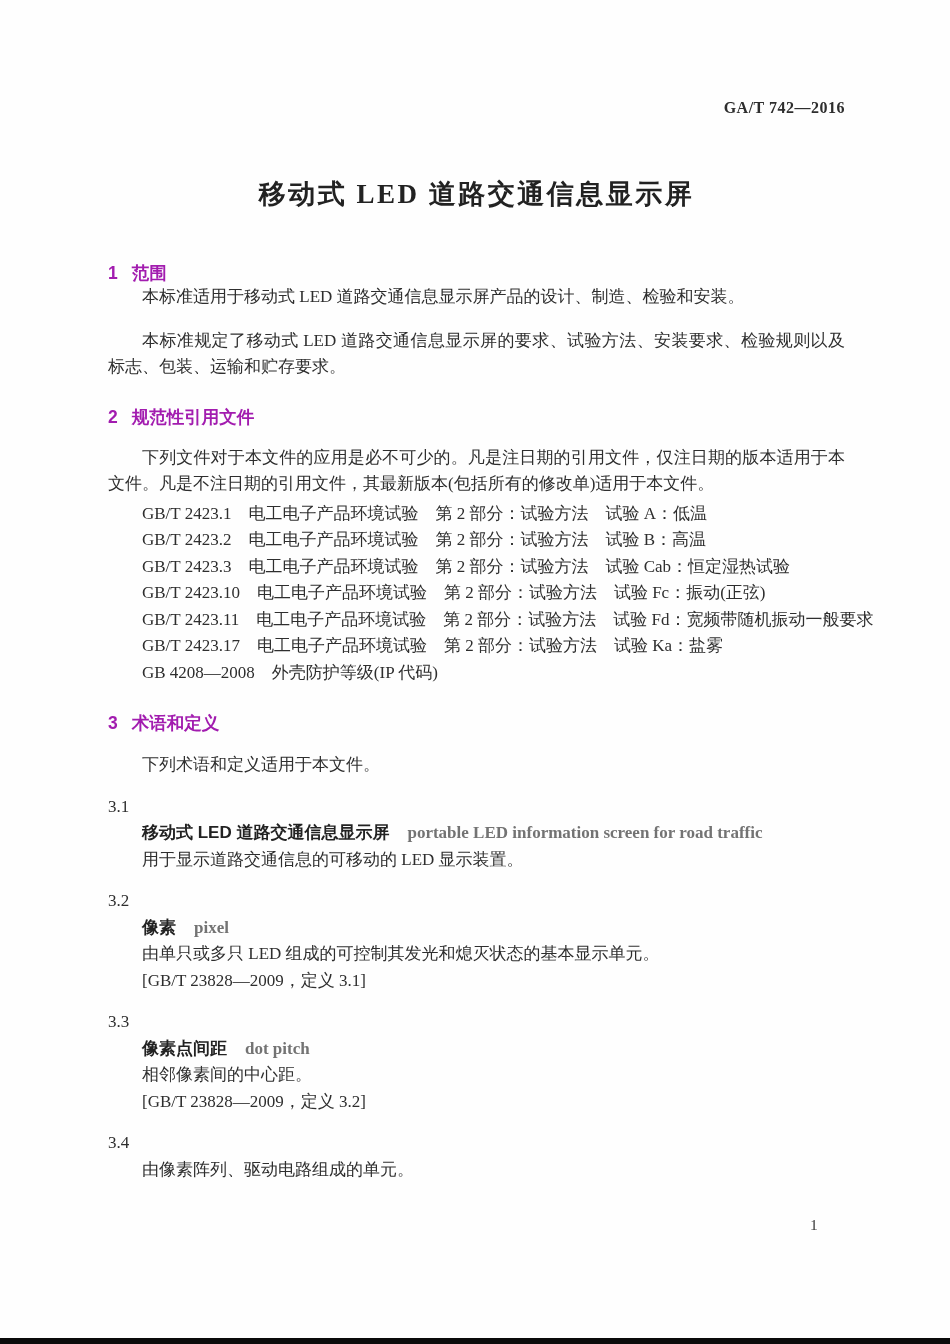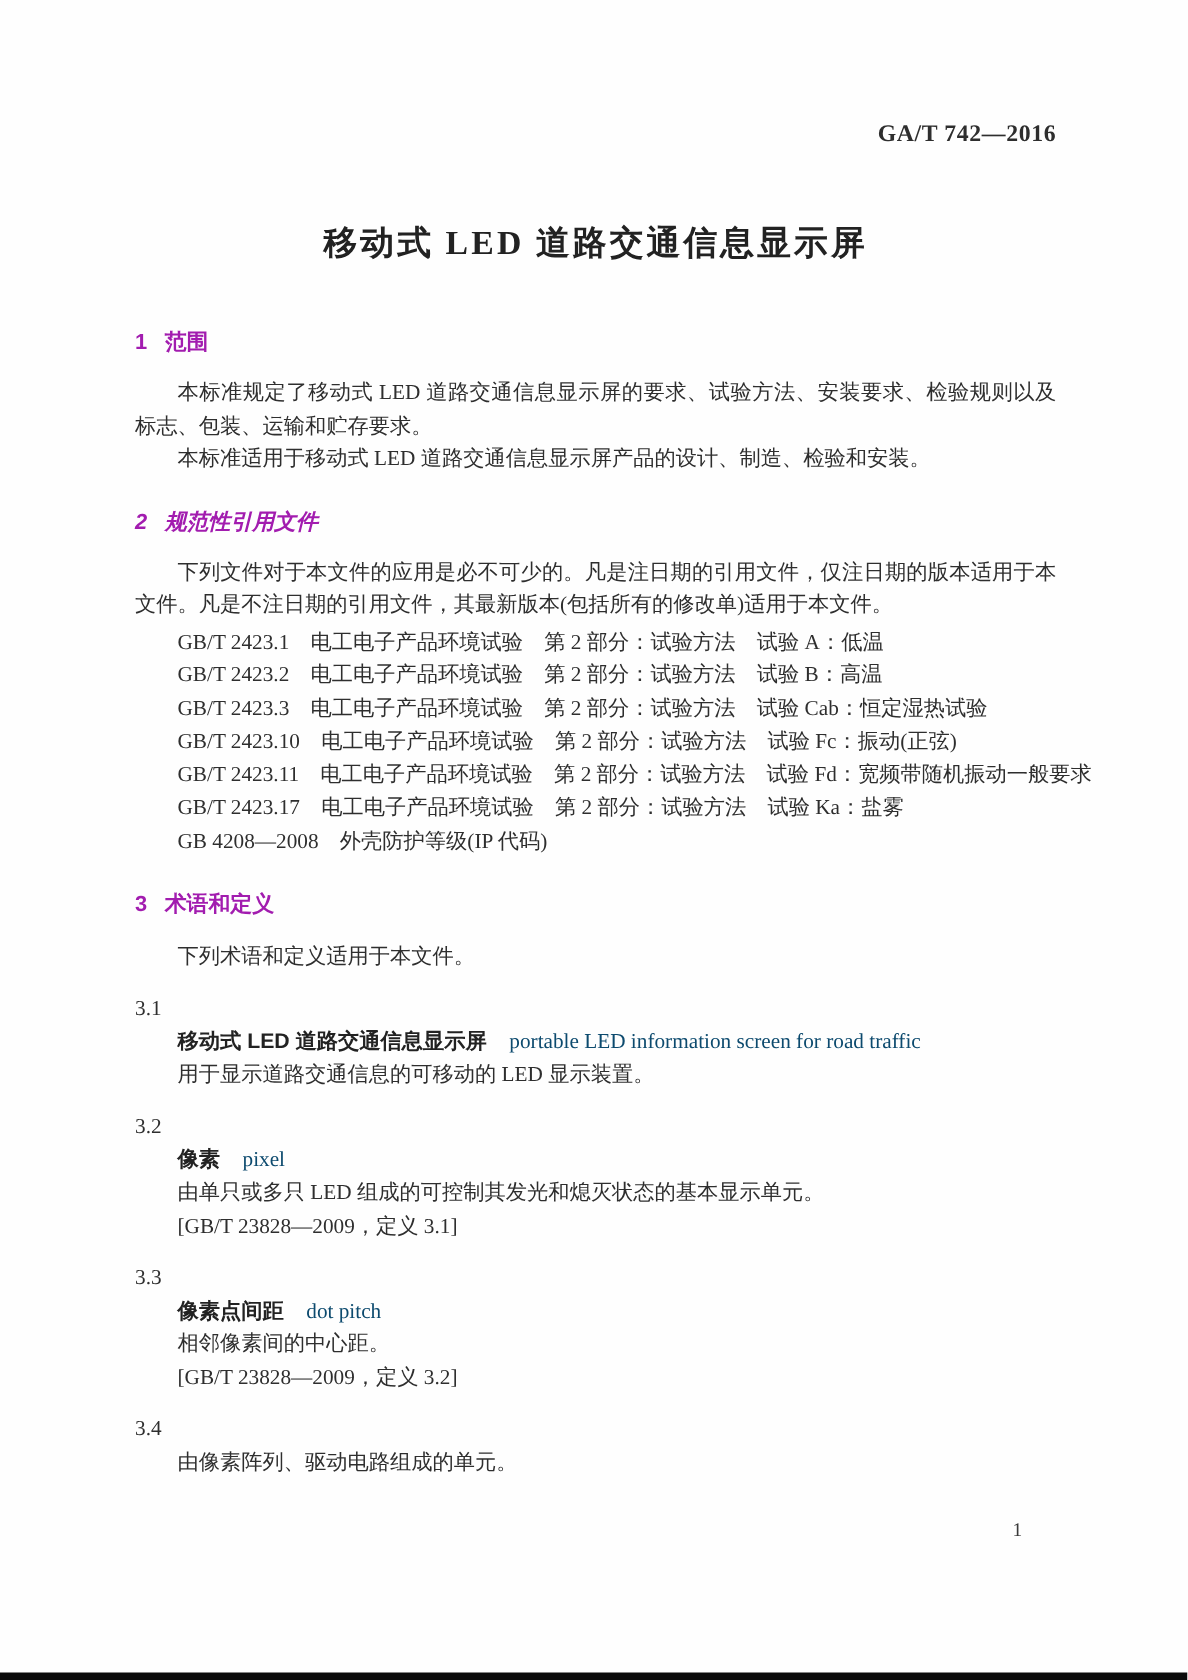--- a/index.html
+++ b/index.html
@@ -18,21 +18,21 @@
   }
   .content {
     padding: 0 105px 0 108px;
     font-size: 17px;
     line-height: 26.5px;
   }
   .doc-code {
     padding-top: 97px;
     text-align: right;
     font-weight: bold;
-    font-size: 19px;
+    font-size: 16px;
     letter-spacing: 0.5px;
     line-height: 22px;
   }
   .doc-title {
     margin-top: 58px;
     text-align: center;
     font-size: 27px;
     font-weight: bold;
     letter-spacing: 2.5px;
     line-height: 34px;
@@ -41,39 +41,39 @@
   .sec-heading {
     font-family: "Liberation Sans", "DejaVu Sans", sans-serif;
     font-weight: bold;
     font-size: 17.5px;
     line-height: 22px;
     color: #a21caf;
   }
   .sec-heading .sec-num { display: inline-block; }
   .sec-heading .sec-label { margin-left: 14px; }
   .h-scope { margin-top: 51px; }
-  .h-refs  { margin-top: 25px; font-style: italic; }
+  .h-refs  { margin-top: 25px; }
   .h-terms { margin-top: 26px; }
   p { margin: 0; }
   .para { text-indent: 2em; text-align: justify; }
   .first-after-heading { margin-top: 17px; }
   .ref-list { margin-top: 3px; }
   .ref-item { text-indent: 2em; white-space: nowrap; }
   .terms-block { margin-top: 18px; }
   .term-num { text-indent: 0; margin-top: 15px; }
   .term-line { text-indent: 2em; }
   .term-zh {
     font-family: "Liberation Sans", "DejaVu Sans", sans-serif;
     font-weight: bold;
     color: #222;
   }
   .term-en {
-    font-weight: normal;
+    font-weight: bold;
     margin-left: 18px;
-    color: #0c4a6e;
+    color: #737373;
   }
   .term-def, .term-src { text-indent: 2em; }
   .page-number {
     position: absolute;
     left: 810px; top: 1216px;
     font-size: 15.5px;
     color: #3a3a3a;
   }
   .scan-edge-bottom {
     position: absolute;
@@ -88,22 +88,22 @@
 <div class="page">
   <div class="content">
 
     <div class="doc-code">GA/T 742—2016</div>
 
     <div class="doc-title">移动式 LED 道路交通信息显示屏</div>
 
     <div class="sec-heading h-scope">
       <span class="sec-num">1</span><span class="sec-label">范围</span>
     </div>
+    <p class="para">本标准适用于移动式 LED 道路交通信息显示屏产品的设计、制造、检验和安装。</p>
     <p class="para first-after-heading">本标准规定了移动式 LED 道路交通信息显示屏的要求、试验方法、安装要求、检验规则以及标志、包装、运输和贮存要求。</p>
-    <p class="para">本标准适用于移动式 LED 道路交通信息显示屏产品的设计、制造、检验和安装。</p>
 
     <div class="sec-heading h-refs">
       <span class="sec-num">2</span><span class="sec-label">规范性引用文件</span>
     </div>
     <p class="para first-after-heading">下列文件对于本文件的应用是必不可少的。凡是注日期的引用文件，仅注日期的版本适用于本文件。凡是不注日期的引用文件，其最新版本(包括所有的修改单)适用于本文件。</p>
     <div class="ref-list">
       <p class="ref-item">GB/T 2423.1　电工电子产品环境试验　第 2 部分：试验方法　试验 A：低温</p>
       <p class="ref-item">GB/T 2423.2　电工电子产品环境试验　第 2 部分：试验方法　试验 B：高温</p>
       <p class="ref-item">GB/T 2423.3　电工电子产品环境试验　第 2 部分：试验方法　试验 Cab：恒定湿热试验</p>
       <p class="ref-item">GB/T 2423.10　电工电子产品环境试验　第 2 部分：试验方法　试验 Fc：振动(正弦)</p>

